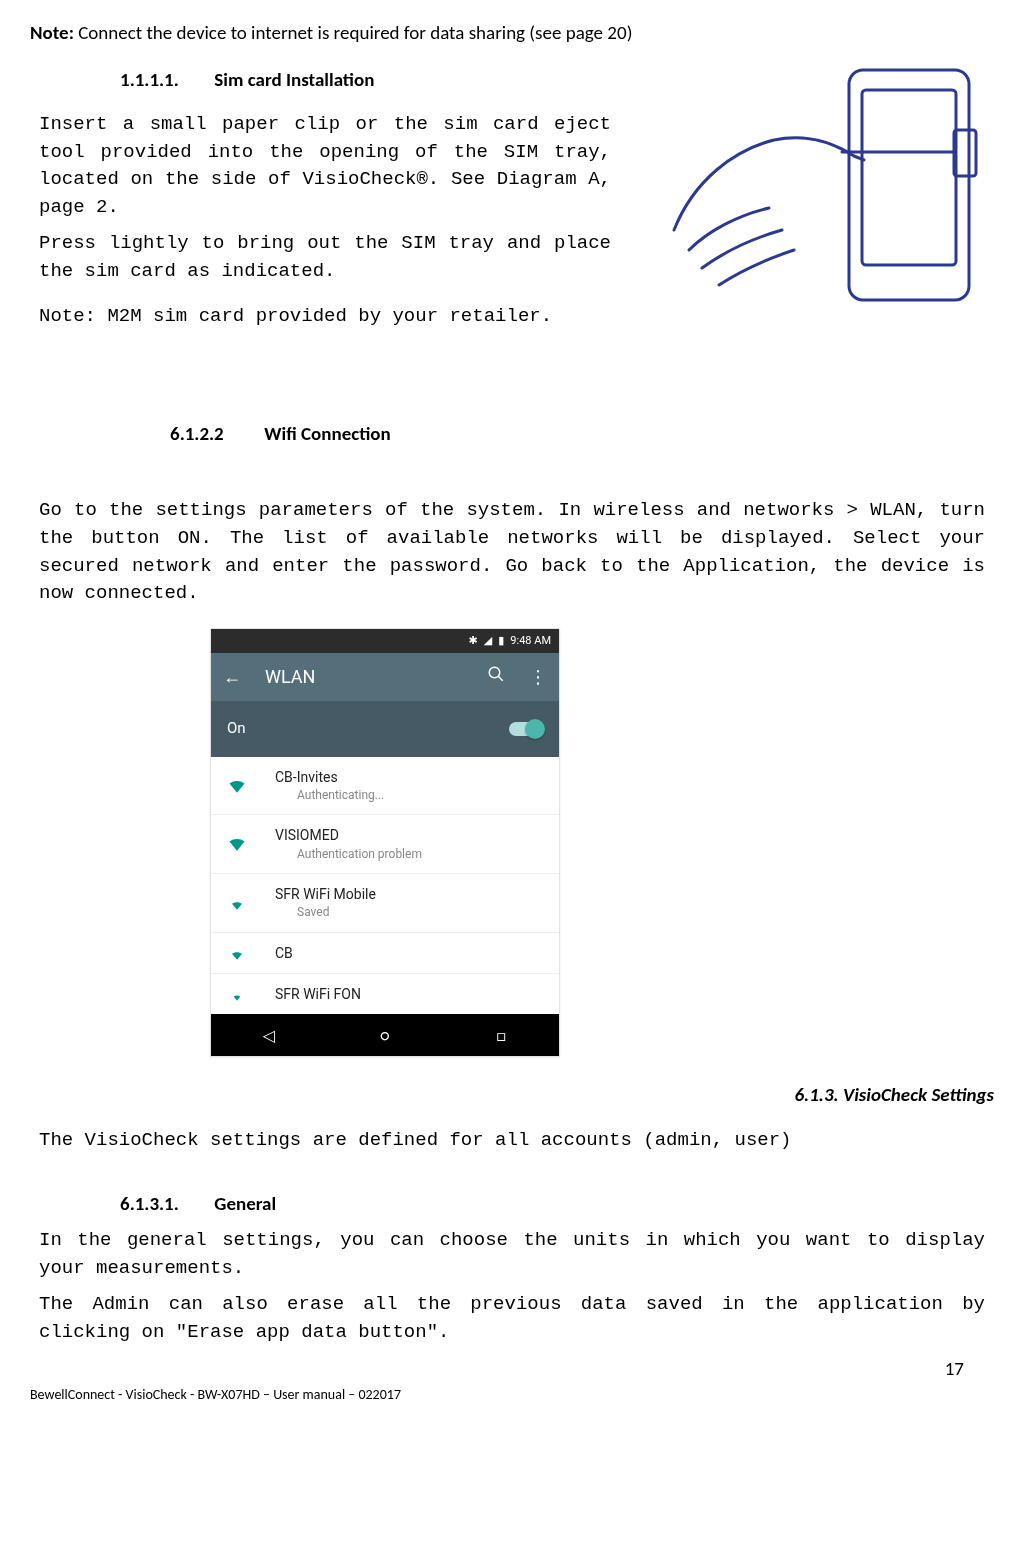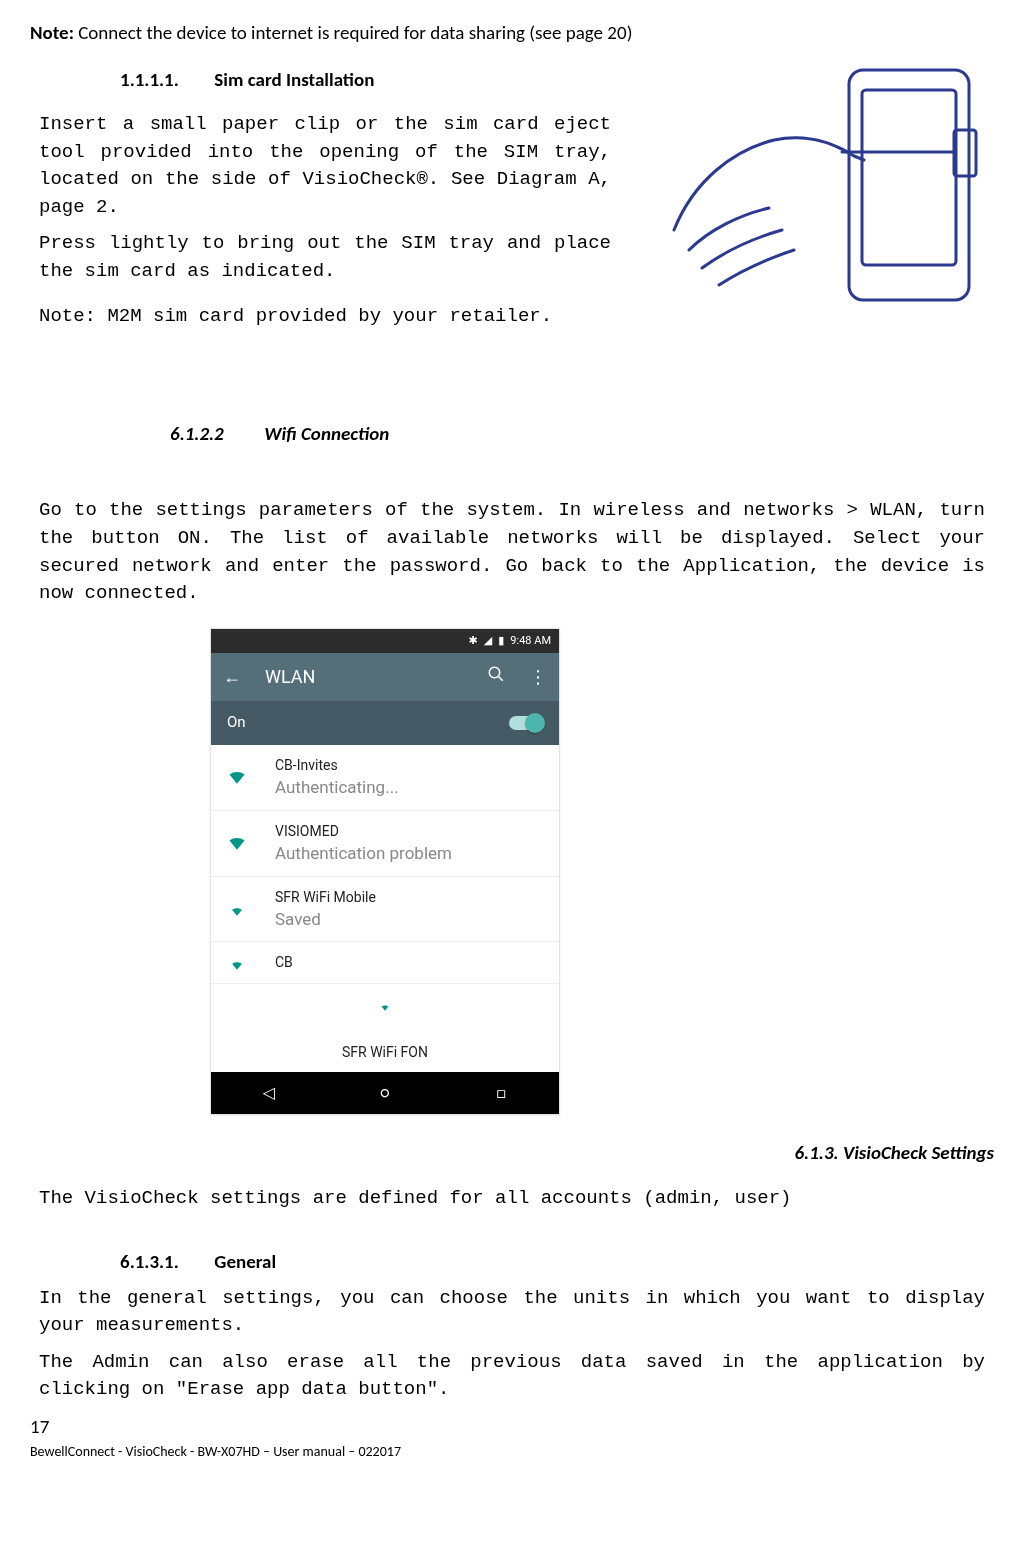--- a/index.html
+++ b/index.html
@@ -16,21 +16,20 @@
     }
     .note-line { }
     .bold { font-weight: bold; }
     .section-heading-1 {
       font-weight: bold;
       margin: 12px 0 18px 90px;
     }
     .section-heading-1 .num { display: inline-block; min-width: 90px; }
     .section-heading-2 {
       font-weight: bold;
-      font-style: italic;
       margin: 40px 0 40px 140px;
     }
     .section-heading-2 .num { display: inline-block; min-width: 90px; }
     .section-heading-3 {
       font-weight: bold;
       font-style: italic;
       margin: 24px 0 18px 45px;
       text-align: right;
     }
     .section-heading-3 .num { display: inline-block; min-width: 70px; }
@@ -76,21 +75,21 @@
       display: flex;
       align-items: center;
       padding: 0 12px;
       gap: 24px;
       font-family: Roboto, Arial, sans-serif;
       font-size: 18px;
     }
     .app-bar .spacer { flex: 1; }
     .app-bar-icon { font-size: 18px; }
     .toggle-row {
-      height: 44px;
+      height: 56px;
       background: #455a64;
       color: #fff;
       display: flex;
       align-items: center;
       padding: 0 16px;
       font-family: Roboto, Arial, sans-serif;
       font-size: 15px;
     }
     .toggle-row .spacer { flex: 1; }
     .switch {
@@ -100,34 +99,35 @@
       content: ""; position: absolute; right: -2px; top: -3px; width: 20px; height: 20px;
       background: #4db6ac; border-radius: 50%;
       box-shadow: 0 1px 2px rgba(0,0,0,.3);
     }
     .wifi-list { background: #fff; }
     .wifi-item {
       display: flex; align-items: center; gap: 28px;
       padding: 10px 16px; border-bottom: 1px solid #eee;
       font-family: Roboto, Arial, sans-serif;
     }
-    .wifi-item:last-child { border-bottom: none; flex-direction: column; }
+    .wifi-item:last-child { border-bottom: none; }
     .wifi-icon {
       width: 20px; height: 20px; flex: none;
     }
     .wifi-text { display: flex; flex-direction: column; }
     .wifi-ssid { font-size: 14px; color: #222; }
-    .wifi-sub { font-size: 17px; color: #888; }
+    .wifi-sub { font-size: 12px; color: #888; margin-left: 22px; }
     .nav-bar {
       height: 42px; background: #000; color: #fff;
       display: flex; justify-content: space-around; align-items: center;
       font-size: 16px;
     }
     .nav-btn { width: 30px; text-align: center; }
     .page-no {
+      text-align: right;
       margin: 8px 30px 0 0;
       font-size: 19px;
     }
     .footer {
       font-size: 14px;
       margin-top: 2px;
     }
   </style>
 </head>
 <body>

